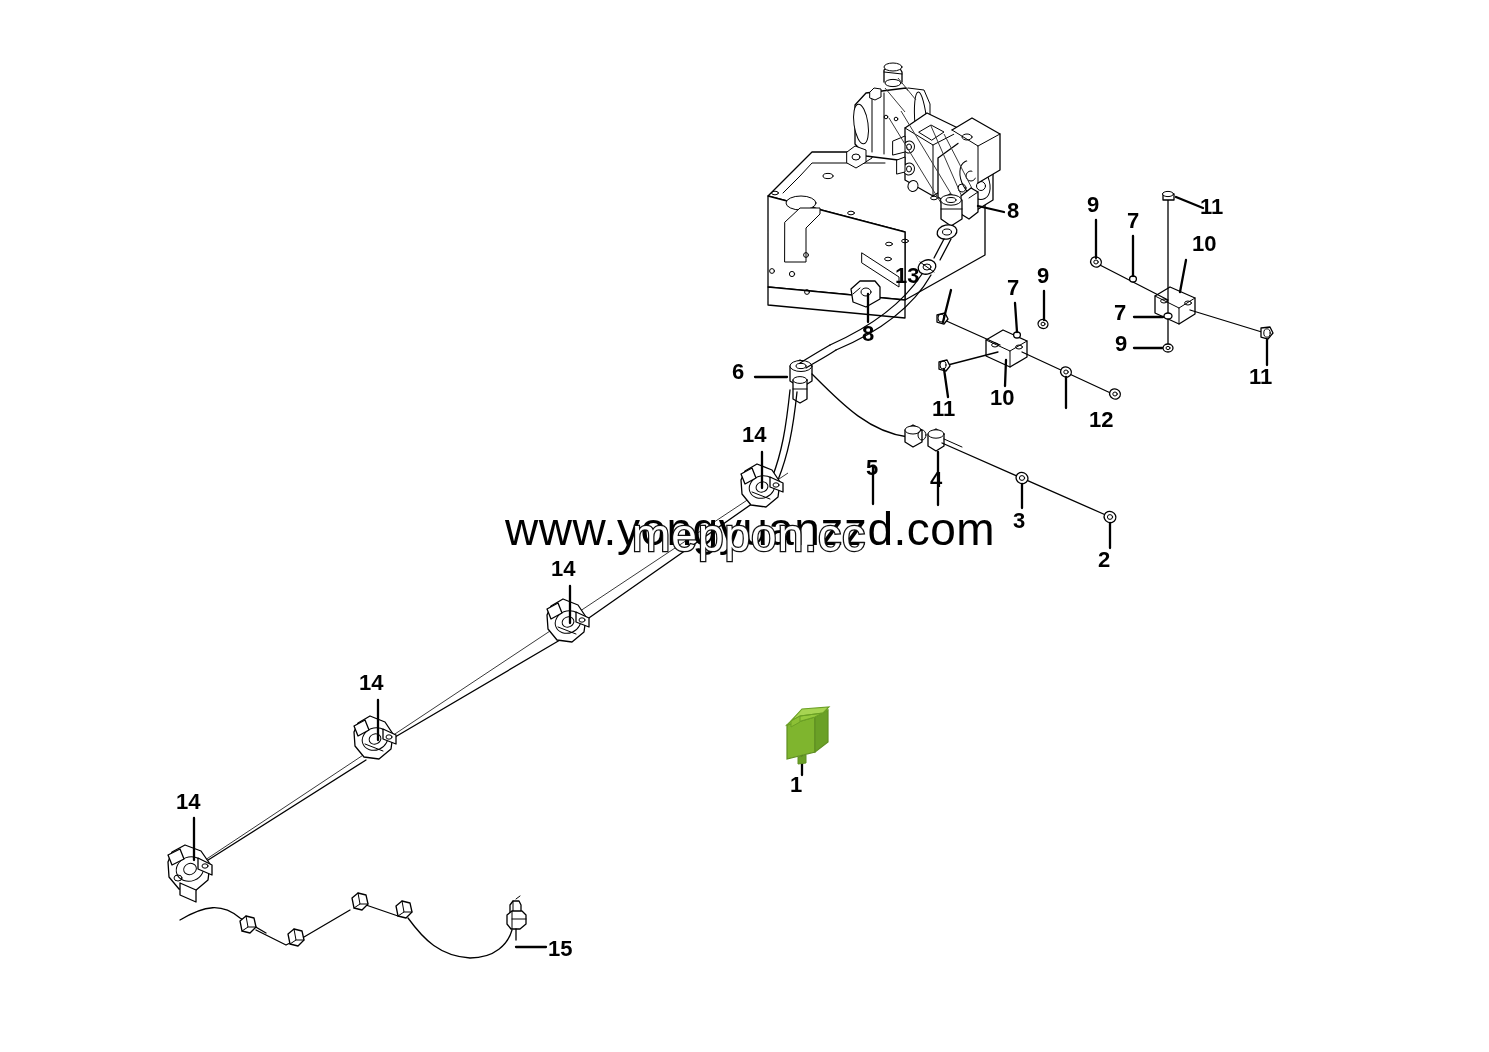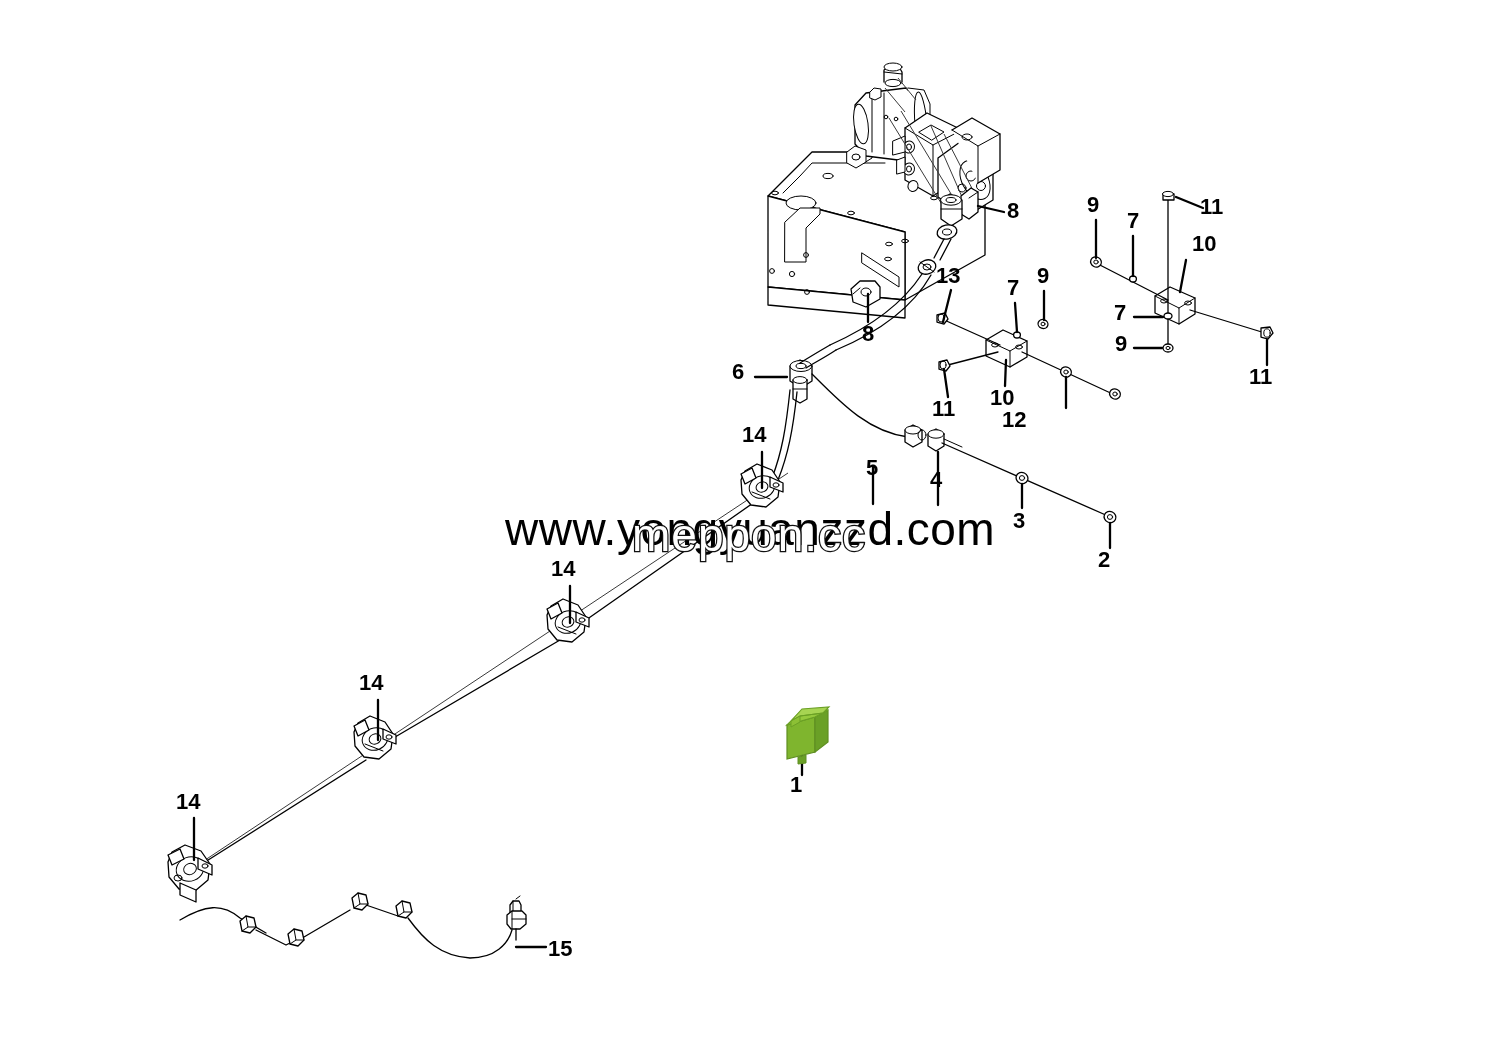--- a/index.html
+++ b/index.html
@@ -415,22 +415,22 @@
       <div class="cal" style="left: 1007px; top: 200px;">8</div>
       <div class="cal" style="left: 862px; top: 323px;">8</div>
       <div class="cal" style="left: 1087px; top: 194px;">9</div>
       <div class="cal" style="left: 1037px; top: 265px;">9</div>
       <div class="cal" style="left: 1115px; top: 333px;">9</div>
       <div class="cal" style="left: 1192px; top: 233px;">10</div>
       <div class="cal" style="left: 990px; top: 387px;">10</div>
       <div class="cal" style="left: 1200px; top: 196px;">11</div>
       <div class="cal" style="left: 1249px; top: 366px;">11</div>
       <div class="cal" style="left: 932px; top: 398px;">11</div>
-      <div class="cal" style="left: 1002px; top: 409px;">12</div>
-      <div class="cal" style="left: 936px; top: 265px;">13</div>
+      <div class="cal" style="left: 1089px; top: 409px;">12</div>
+      <div class="cal" style="left: 895px; top: 265px;">13</div>
       <div class="cal" style="left: 742px; top: 424px;">14</div>
       <div class="cal" style="left: 551px; top: 558px;">14</div>
       <div class="cal" style="left: 359px; top: 672px;">14</div>
       <div class="cal" style="left: 176px; top: 791px;">14</div>
       <div class="cal" style="left: 548px; top: 938px; text-align: right;">15</div>
     </div>
 
 </div>
 
 </body></html>

